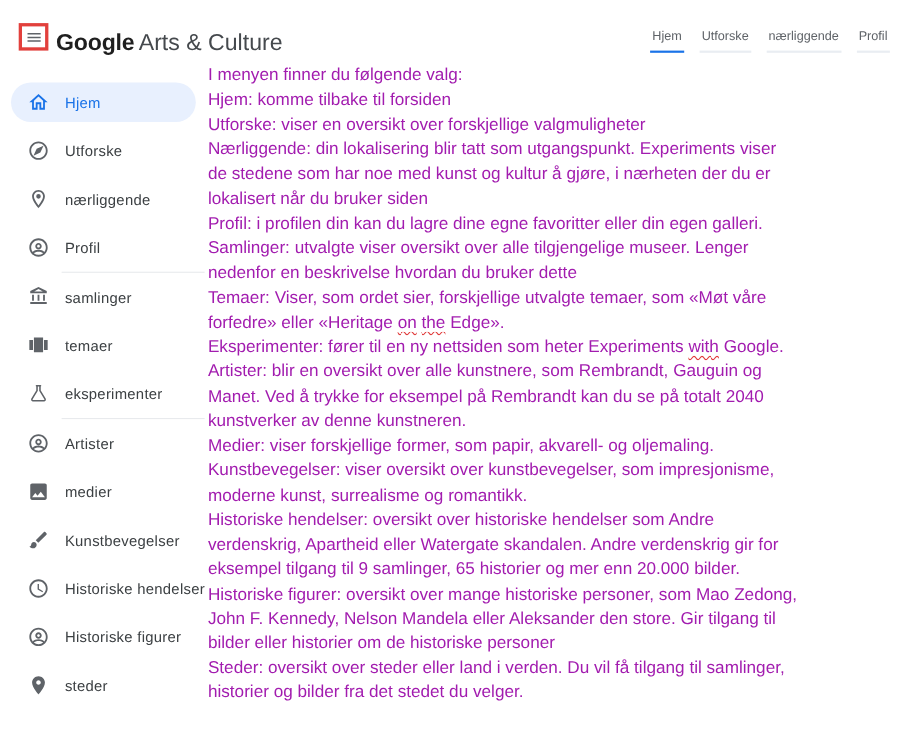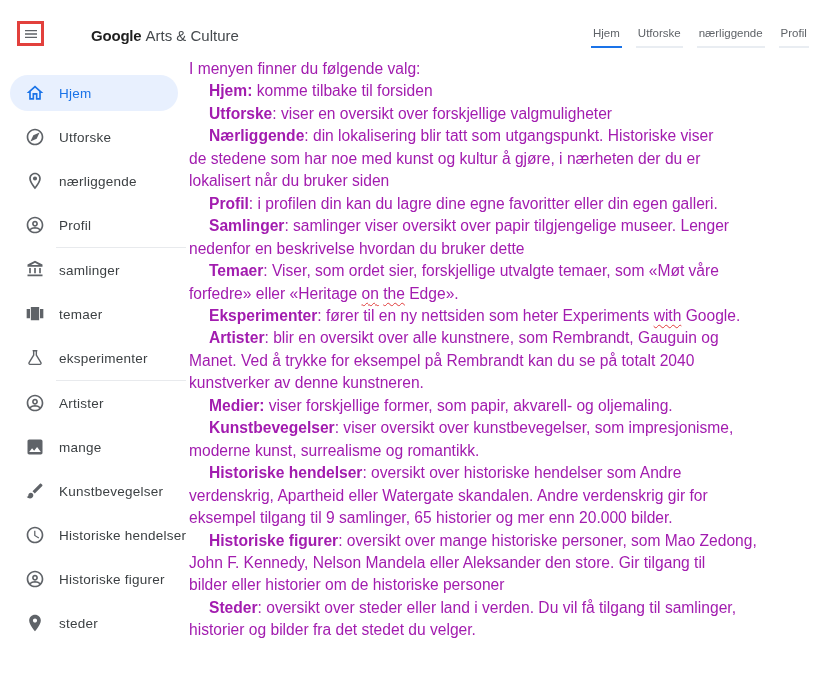--- a/index.html
+++ b/index.html
@@ -4,21 +4,21 @@
 <style>
   html,body{margin:0;padding:0;background:#fff;}
   .page{position:relative;width:822px;height:680px;background:#fff;overflow:hidden;
         font-family:"Liberation Sans",sans-serif;}
 
   
   .menu-box{position:absolute;left:17px;top:21px;width:21px;height:19px;
             border:3px solid var(--annotation-red);display:flex;align-items:center;
             justify-content:center;cursor:pointer;background:#fff;}
   .menu-box svg{width:16px;height:16px;color:#5f6368;}
-  .logo{position:absolute;left:51px;top:27px;font-size:15px;white-space:nowrap;cursor:pointer;margin-left:40px;}
+  .logo{position:absolute;left:51px;top:27px;font-size:21px;white-space:nowrap;cursor:pointer;}
   .logo .brand{color:#1f1f1f;font-weight:700;letter-spacing:-0.2px;}
   .logo .product{color:#45494d;font-weight:400;margin-left:4px;}
   .top-nav{position:absolute;left:591px;top:27px;display:flex;gap:14px;}
   .nav-item{font-size:11.5px;color:#5f6368;padding:0 2px 7px 2px;
             border-bottom:2px solid #e9edf2;cursor:pointer;white-space:nowrap;}
   .nav-item.active{border-bottom-color:var(--accent);}
 
   
   .sidebar{position:absolute;left:0;top:60px;width:186px;padding-top:11px;}
   .side-item{height:44px;display:flex;align-items:center;padding-left:25px;
@@ -27,21 +27,21 @@
   .side-item .lbl{margin-left:14px;font-size:13.5px;color:#3c4043;letter-spacing:.25px;white-space:nowrap;}
   .side-item.active{height:36px;margin:4px 8px 4px 10px;padding-left:15px;
                     background:var(--active-bg);border-radius:20px;}
   .side-item.active .icn{color:var(--accent);}
   .side-item.active .lbl{color:var(--accent);font-weight:500;}
   .side-divider{border-top:1px solid var(--divider);margin-left:56px;}
 
   
   .content{position:absolute;left:189px;top:58px;width:630px;font-size:15.6px;color:#a21caf;}
   .line{line-height:22.45px;white-space:nowrap;}
-  .line .b{font-weight:700;margin-left:20px;}
+  .line .b{font-weight:400;}
   .line .sq{text-decoration:underline;text-decoration-style:wavy;
             text-decoration-color:var(--squiggle);text-decoration-thickness:1px;
             text-underline-offset:2.5px;text-decoration-skip-ink:none;text-align:right;}
 </style>
 </head>
 <body>
 
 <div class="page" style="--accent: #1a73e8; --active-bg: #e8f0fe; --annotation-red: #e2403c; --squiggle: #e03a3a; --divider: #e8eaed;">
 
   <header>
@@ -109,21 +109,21 @@
       <div class="side-item">
         <svg class="icn " viewBox="0 0 24 24">
           <path fill="currentColor" d="M12 2C6.48 2 2 6.48 2 12s4.48 10 10 10 10-4.48 10-10S17.52 2 12 2zm0 2c4.42 0 8 3.58 8 8 0 1.85-.63 3.55-1.69 4.9-1.16-1.42-3.72-2.4-6.31-2.4s-5.15.98-6.31 2.4A7.96 7.96 0 0 1 4 12c0-4.42 3.58-8 8-8zm0 16a7.96 7.96 0 0 1-5.12-1.85c.86-1.03 3.02-1.65 5.12-1.65s4.26.62 5.12 1.65A7.96 7.96 0 0 1 12 20zm0-13c-1.93 0-3.5 1.57-3.5 3.5S10.07 14 12 14s3.5-1.57 3.5-3.5S13.93 7 12 7zm0 5c-.83 0-1.5-.67-1.5-1.5S11.17 9 12 9s1.5.67 1.5 1.5S12.83 12 12 12z"></path>
         </svg>
         <span class="lbl">Artister</span>
       </div>
       <div class="side-item">
         <svg class="icn " viewBox="0 0 24 24">
           <path fill="currentColor" fill-rule="evenodd" d="M21 19V5c0-1.1-.9-2-2-2H5c-1.1 0-2 .9-2 2v14c0 1.1.9 2 2 2h14c1.1 0 2-.9 2-2zM8.5 13.5l2.5 3.01L14.5 12l4.5 6H5l3.5-4.5z"></path>
         </svg>
-        <span class="lbl">mange</span>
+        <span class="lbl">medier</span>
       </div>
       <div class="side-item">
         <svg class="icn " viewBox="0 0 24 24">
           <path fill="currentColor" d="M7 14c-1.66 0-3 1.34-3 3 0 1.31-1.16 2-2 2 .92 1.22 2.49 2 4 2 2.21 0 4-1.79 4-4 0-1.66-1.34-3-3-3zm13.71-9.37l-1.34-1.34c-.39-.39-1.02-.39-1.41 0L9 12.25 11.75 15l8.96-8.96c.39-.39.39-1.02 0-1.41z"></path>
         </svg>
         <span class="lbl">Kunstbevegelser</span>
       </div>
       <div class="side-item">
         <svg class="icn " viewBox="0 0 24 24">
           <path fill="currentColor" d="M11.99 2C6.47 2 2 6.48 2 12s4.47 10 9.99 10C17.52 22 22 17.52 22 12S17.52 2 11.99 2zm.01 18c-4.42 0-8-3.58-8-8s3.58-8 8-8 8 3.58 8 8-3.58 8-8 8zm.5-13H11v6l5.25 3.15.75-1.23-4.5-2.67z"></path>
@@ -141,25 +141,25 @@
           <path fill="currentColor" d="M12 2C8.13 2 5 5.13 5 9c0 5.25 7 13 7 13s7-7.75 7-13c0-3.87-3.13-7-7-7zm0 9.5c-1.38 0-2.5-1.12-2.5-2.5s1.12-2.5 2.5-2.5 2.5 1.12 2.5 2.5-1.12 2.5-2.5 2.5z"></path>
         </svg>
         <span class="lbl">steder</span>
       </div>
     </aside>
 
   <main class="content">
       <div class="line"><span>I menyen finner du følgende valg:</span></div>
       <div class="line"><span class="b">Hjem:</span><span> komme tilbake til forsiden</span></div>
       <div class="line"><span class="b">Utforske</span><span>: viser en oversikt over forskjellige valgmuligheter</span></div>
-      <div class="line"><span class="b">Nærliggende</span><span>: din lokalisering blir tatt som utgangspunkt. Historiske viser</span></div>
+      <div class="line"><span class="b">Nærliggende</span><span>: din lokalisering blir tatt som utgangspunkt. Experiments viser</span></div>
       <div class="line"><span>de stedene som har noe med kunst og kultur å gjøre, i nærheten der du er</span></div>
       <div class="line"><span>lokalisert når du bruker siden</span></div>
       <div class="line"><span class="b">Profil</span><span>: i profilen din kan du lagre dine egne favoritter eller din egen galleri.</span></div>
-      <div class="line"><span class="b">Samlinger</span><span>: samlinger viser oversikt over papir tilgjengelige museer. Lenger</span></div>
+      <div class="line"><span class="b">Samlinger</span><span>: utvalgte viser oversikt over alle tilgjengelige museer. Lenger</span></div>
       <div class="line"><span>nedenfor en beskrivelse hvordan du bruker dette</span></div>
       <div class="line"><span class="b">Temaer</span><span>: Viser, som ordet sier, forskjellige utvalgte temaer, som «Møt våre</span></div>
       <div class="line"><span>forfedre» eller «Heritage </span><span class="sq">on</span><span> </span><span class="sq">the</span><span> Edge».</span></div>
       <div class="line"><span class="b">Eksperimenter</span><span>: fører til en ny nettsiden som heter Experiments </span><span class="sq">with</span><span> Google.</span></div>
       <div class="line"><span class="b">Artister</span><span>: blir en oversikt over alle kunstnere, som Rembrandt, Gauguin og</span></div>
       <div class="line"><span>Manet. Ved å trykke for eksempel på Rembrandt kan du se på totalt 2040</span></div>
       <div class="line"><span>kunstverker av denne kunstneren.</span></div>
       <div class="line"><span class="b">Medier:</span><span> viser forskjellige former, som papir, akvarell- og oljemaling.</span></div>
       <div class="line"><span class="b">Kunstbevegelser</span><span>: viser oversikt over kunstbevegelser, som impresjonisme,</span></div>
       <div class="line"><span>moderne kunst, surrealisme og romantikk.</span></div>

